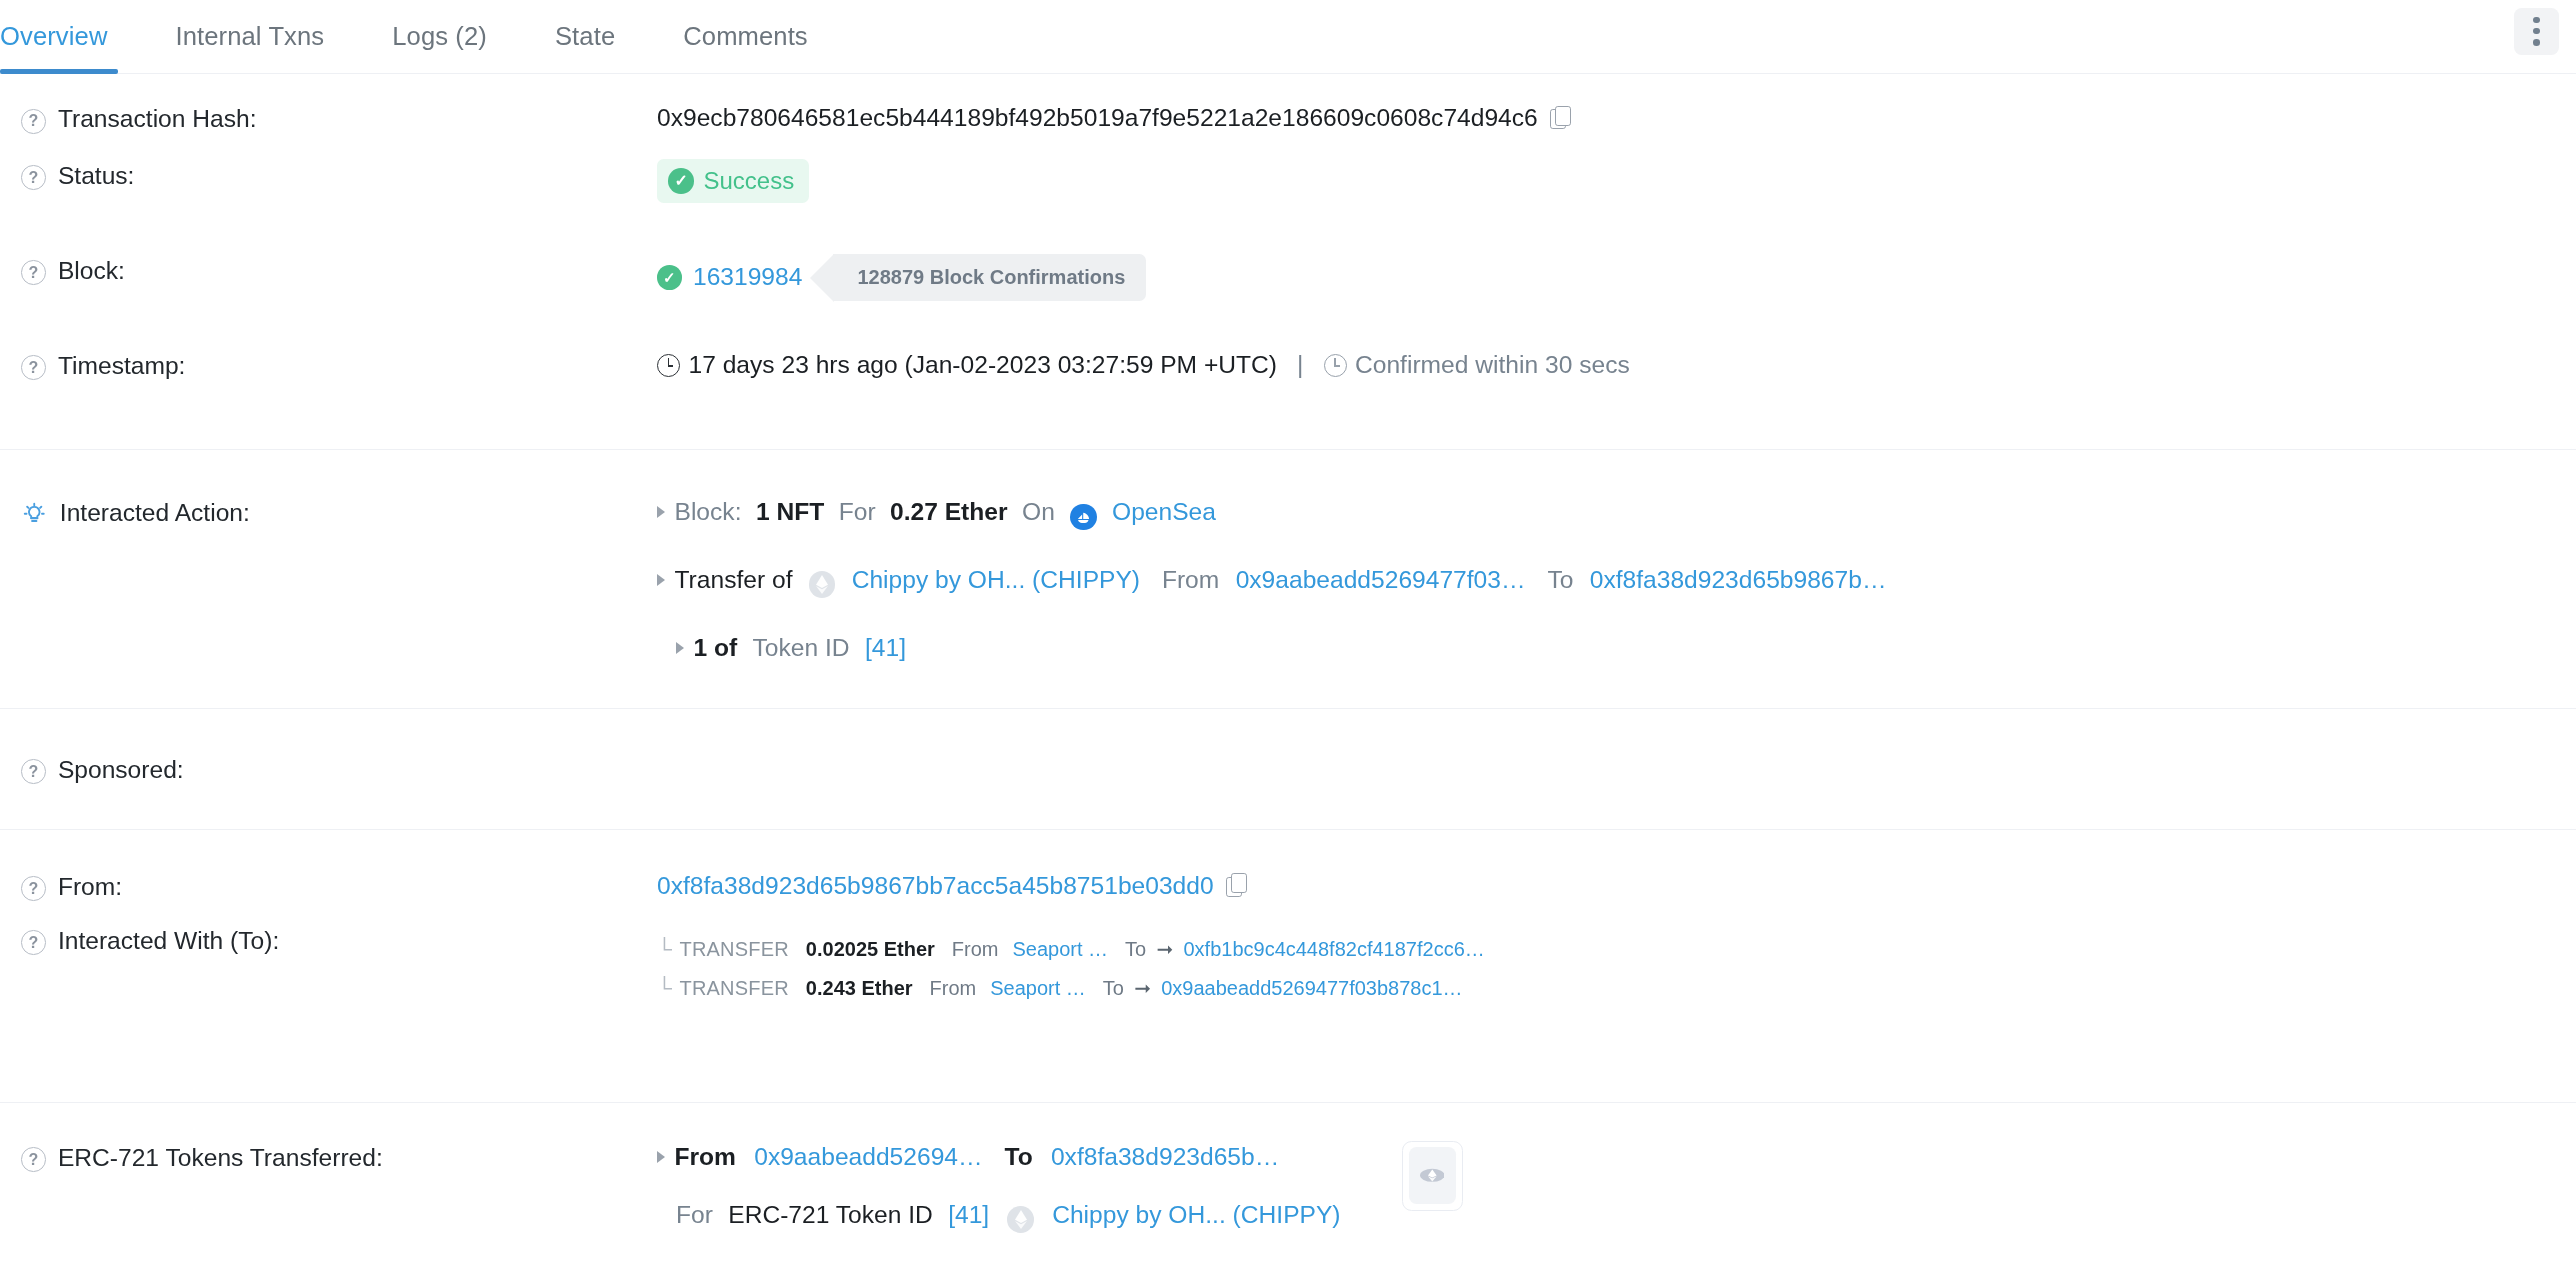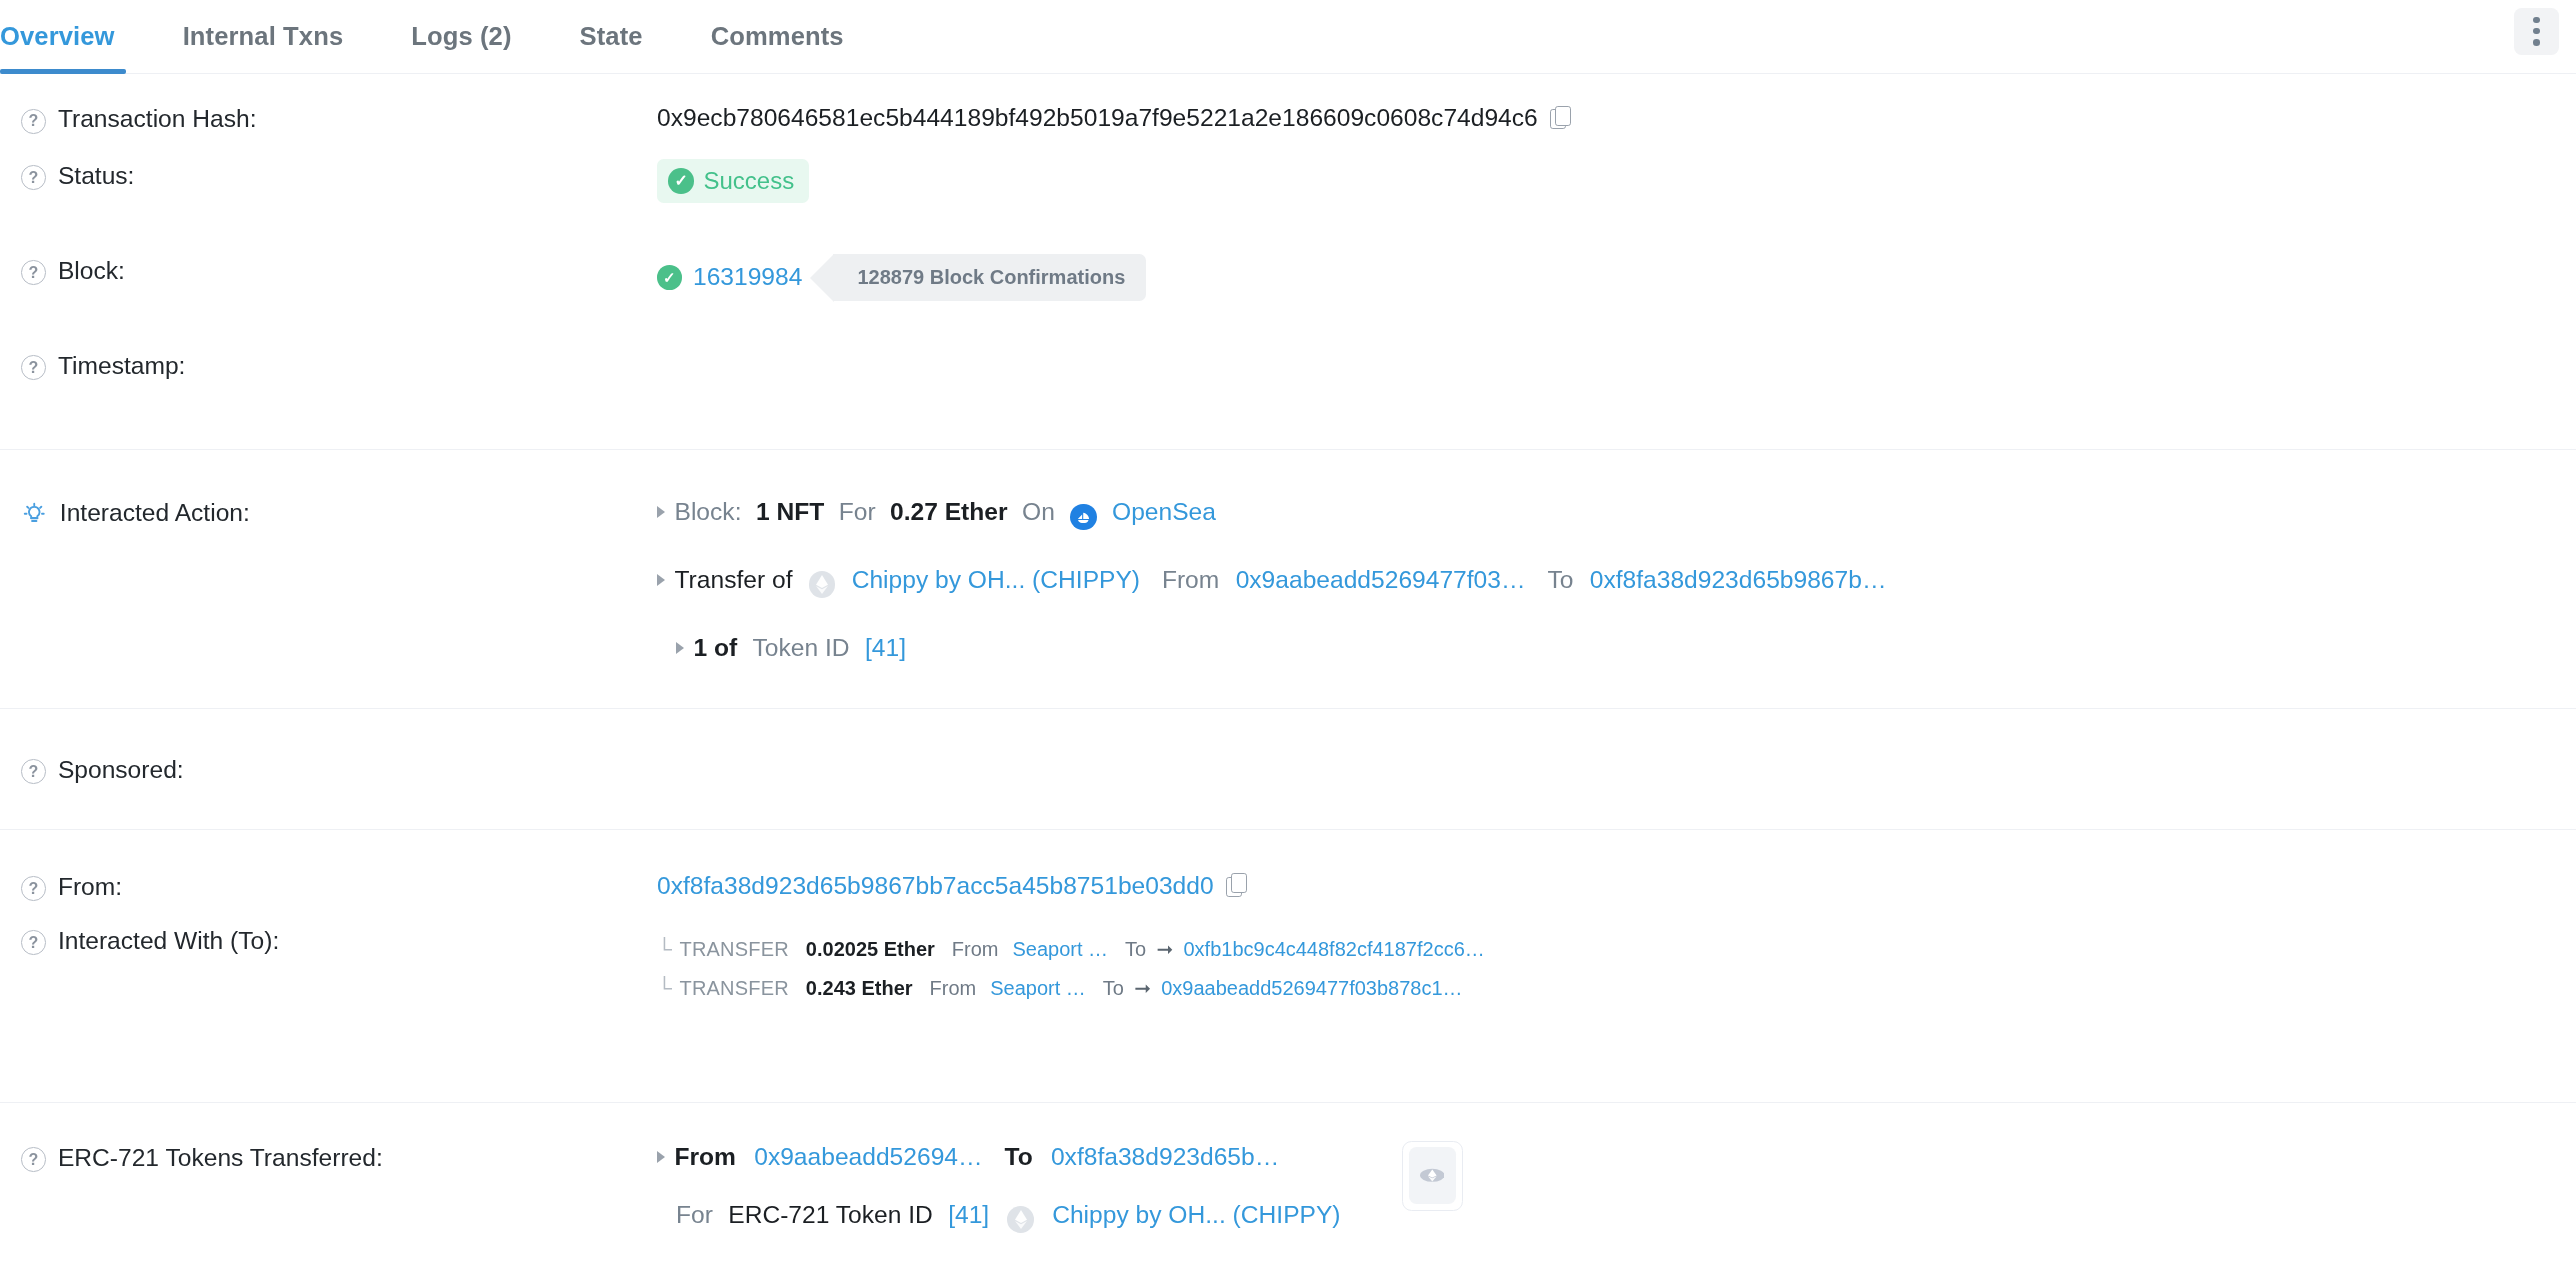--- a/index.html
+++ b/index.html
@@ -21,21 +21,21 @@
     border-bottom: 1.9px solid #eef0f4;
   }
   .tabs { display: flex; align-items: center; height: 72px; }
   .tab {
     position: relative;
     height: 72px;
     display: flex; align-items: center;
     padding: 4px 34px;
     font-size: 25.6px;
     color: #6c757d;
-    font-weight: 700;
+    font-weight: 400;
     letter-spacing: 0.1px;
     white-space: nowrap;
     cursor: pointer;
   }
   .tab:first-child { padding-left: 0; margin-left: 0; }
   .tab.active { color: #3498db; }
   .tab.active::after {
     content:"";
     position: absolute;
     left: 0; right: 21px; bottom: -1.9px;
@@ -289,20 +289,25 @@
       <span class="conf-chip">128879 Block Confirmations</span>
     </span>
   </div>
 </div>
 
 <div class="row" style="min-height:102px;">
   <div class="label">
     <span class="q">?</span>
     <span>Timestamp:</span>
   </div>
+  <div class="value">
+    <span class="clock"></span><span class="dark">17 days 23 hrs ago (Jan-02-2023 03:27:59 PM +UTC)</span>
+    <span class="muted" style="margin:0 13.2px;">|</span>
+    <span class="clock grey"></span><span class="muted">Confirmed within 30 secs</span>
+  </div>
 </div>
 
 <div class="row sep" style="padding-top:44px; padding-bottom:44px; min-height:237px;">
   <div class="label">
     <span class="bulb">
       <svg width="26.5" height="26.5" viewBox="0 0 24 24" fill="none" stroke="#4a9fe0" stroke-width="1.7" stroke-linecap="round">
         <path d="M9.2 16.6h5.6M10 19h4M12 3.3v1.6M5.6 6.1l1.1 1.1M18.4 6.1l-1.1 1.1M3.4 12.4H5M19 12.4h1.6"></path>
         <path d="M12 6.2a4.7 4.7 0 0 0-2.8 8.5v1.5h5.6v-1.5A4.7 4.7 0 0 0 12 6.2z" fill="none"></path>
       </svg>
     </span>

